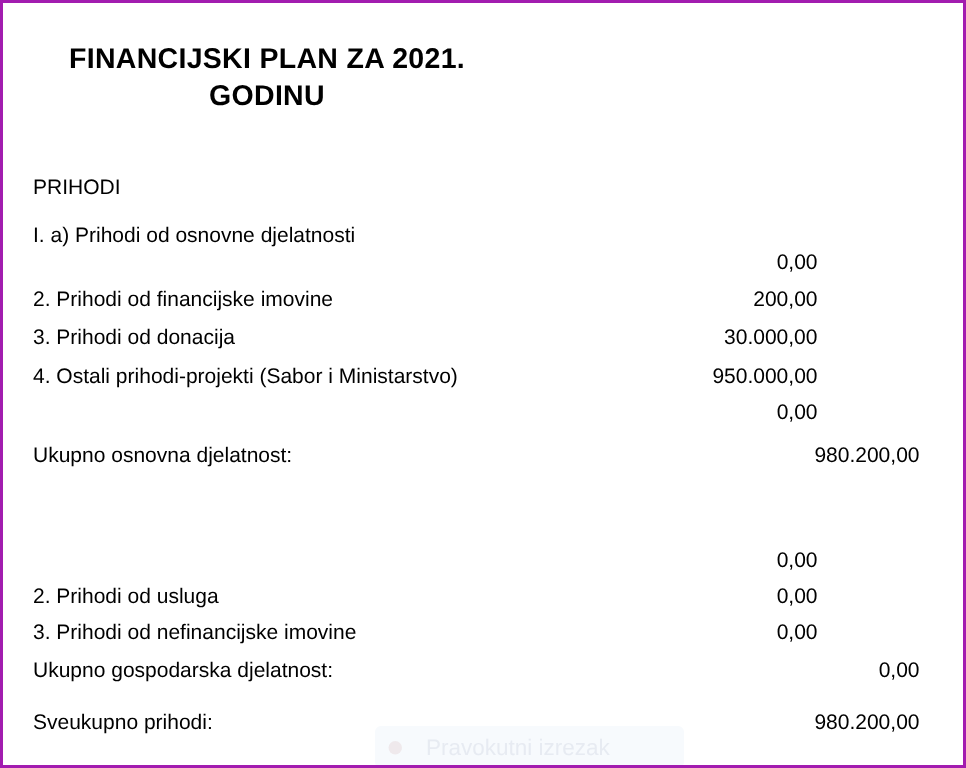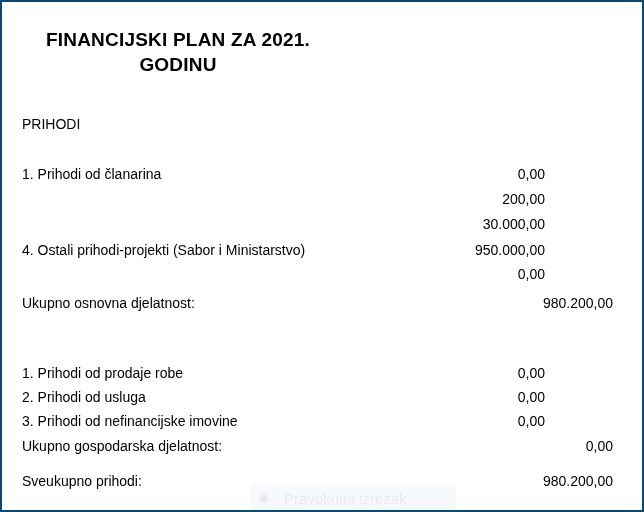--- a/index.html
+++ b/index.html
@@ -6,21 +6,21 @@
     margin: 0;
     padding: 0;
     background: #ffffff;
     font-family: "Liberation Sans", sans-serif;
   }
   .frame {
     position: relative;
     width: 644px;
     height: 512px;
     box-sizing: border-box;
-    border: 2px solid #0c4a6e;
+    border: 2px solid #a21caf;
     background: #ffffff;
     overflow: hidden;
     color: #000000;
   }
   .doc-title {
     position: absolute;
     left: 30px;
     top: 25px;
     width: 292px;
     text-align: center;
@@ -85,47 +85,50 @@
 
   <div class="doc-title">
     <div>FINANCIJSKI PLAN ZA 2021.</div>
     <div>GODINU</div>
   </div>
 
   <div class="row section-heading" style="top:113px">
     <span class="label">PRIHODI</span>
   </div>
 
+  <div class="row" style="top:145px">
+    <span class="label">I. a) Prihodi od osnovne djelatnosti</span>
+  </div>
 
   <div class="row" style="top:163px">
-    <span class="label">1. Prihodi od članarina</span>
     <span class="amount col-items">0,00</span>
   </div>
   <div class="row" style="top:188px">
+    <span class="label">2. Prihodi od financijske imovine</span>
     <span class="amount col-items">200,00</span>
   </div>
   <div class="row" style="top:213px">
+    <span class="label">3. Prihodi od donacija</span>
     <span class="amount col-items">30.000,00</span>
   </div>
   <div class="row" style="top:239px">
     <span class="label">4. Ostali prihodi-projekti (Sabor i Ministarstvo)</span>
     <span class="amount col-items">950.000,00</span>
   </div>
   <div class="row" style="top:263px">
     <span class="amount col-items">0,00</span>
   </div>
 
   <div class="row" style="top:292px">
     <span class="label">Ukupno osnovna djelatnost:</span>
     <span class="amount col-total">980.200,00</span>
   </div>
 
 
   <div class="row" style="top:362px">
-    <span class="label">1. Prihodi od prodaje robe</span>
     <span class="amount col-items">0,00</span>
   </div>
   <div class="row" style="top:386px">
     <span class="label">2. Prihodi od usluga</span>
     <span class="amount col-items">0,00</span>
   </div>
   <div class="row" style="top:410px">
     <span class="label">3. Prihodi od nefinancijske imovine</span>
     <span class="amount col-items">0,00</span>
   </div>

